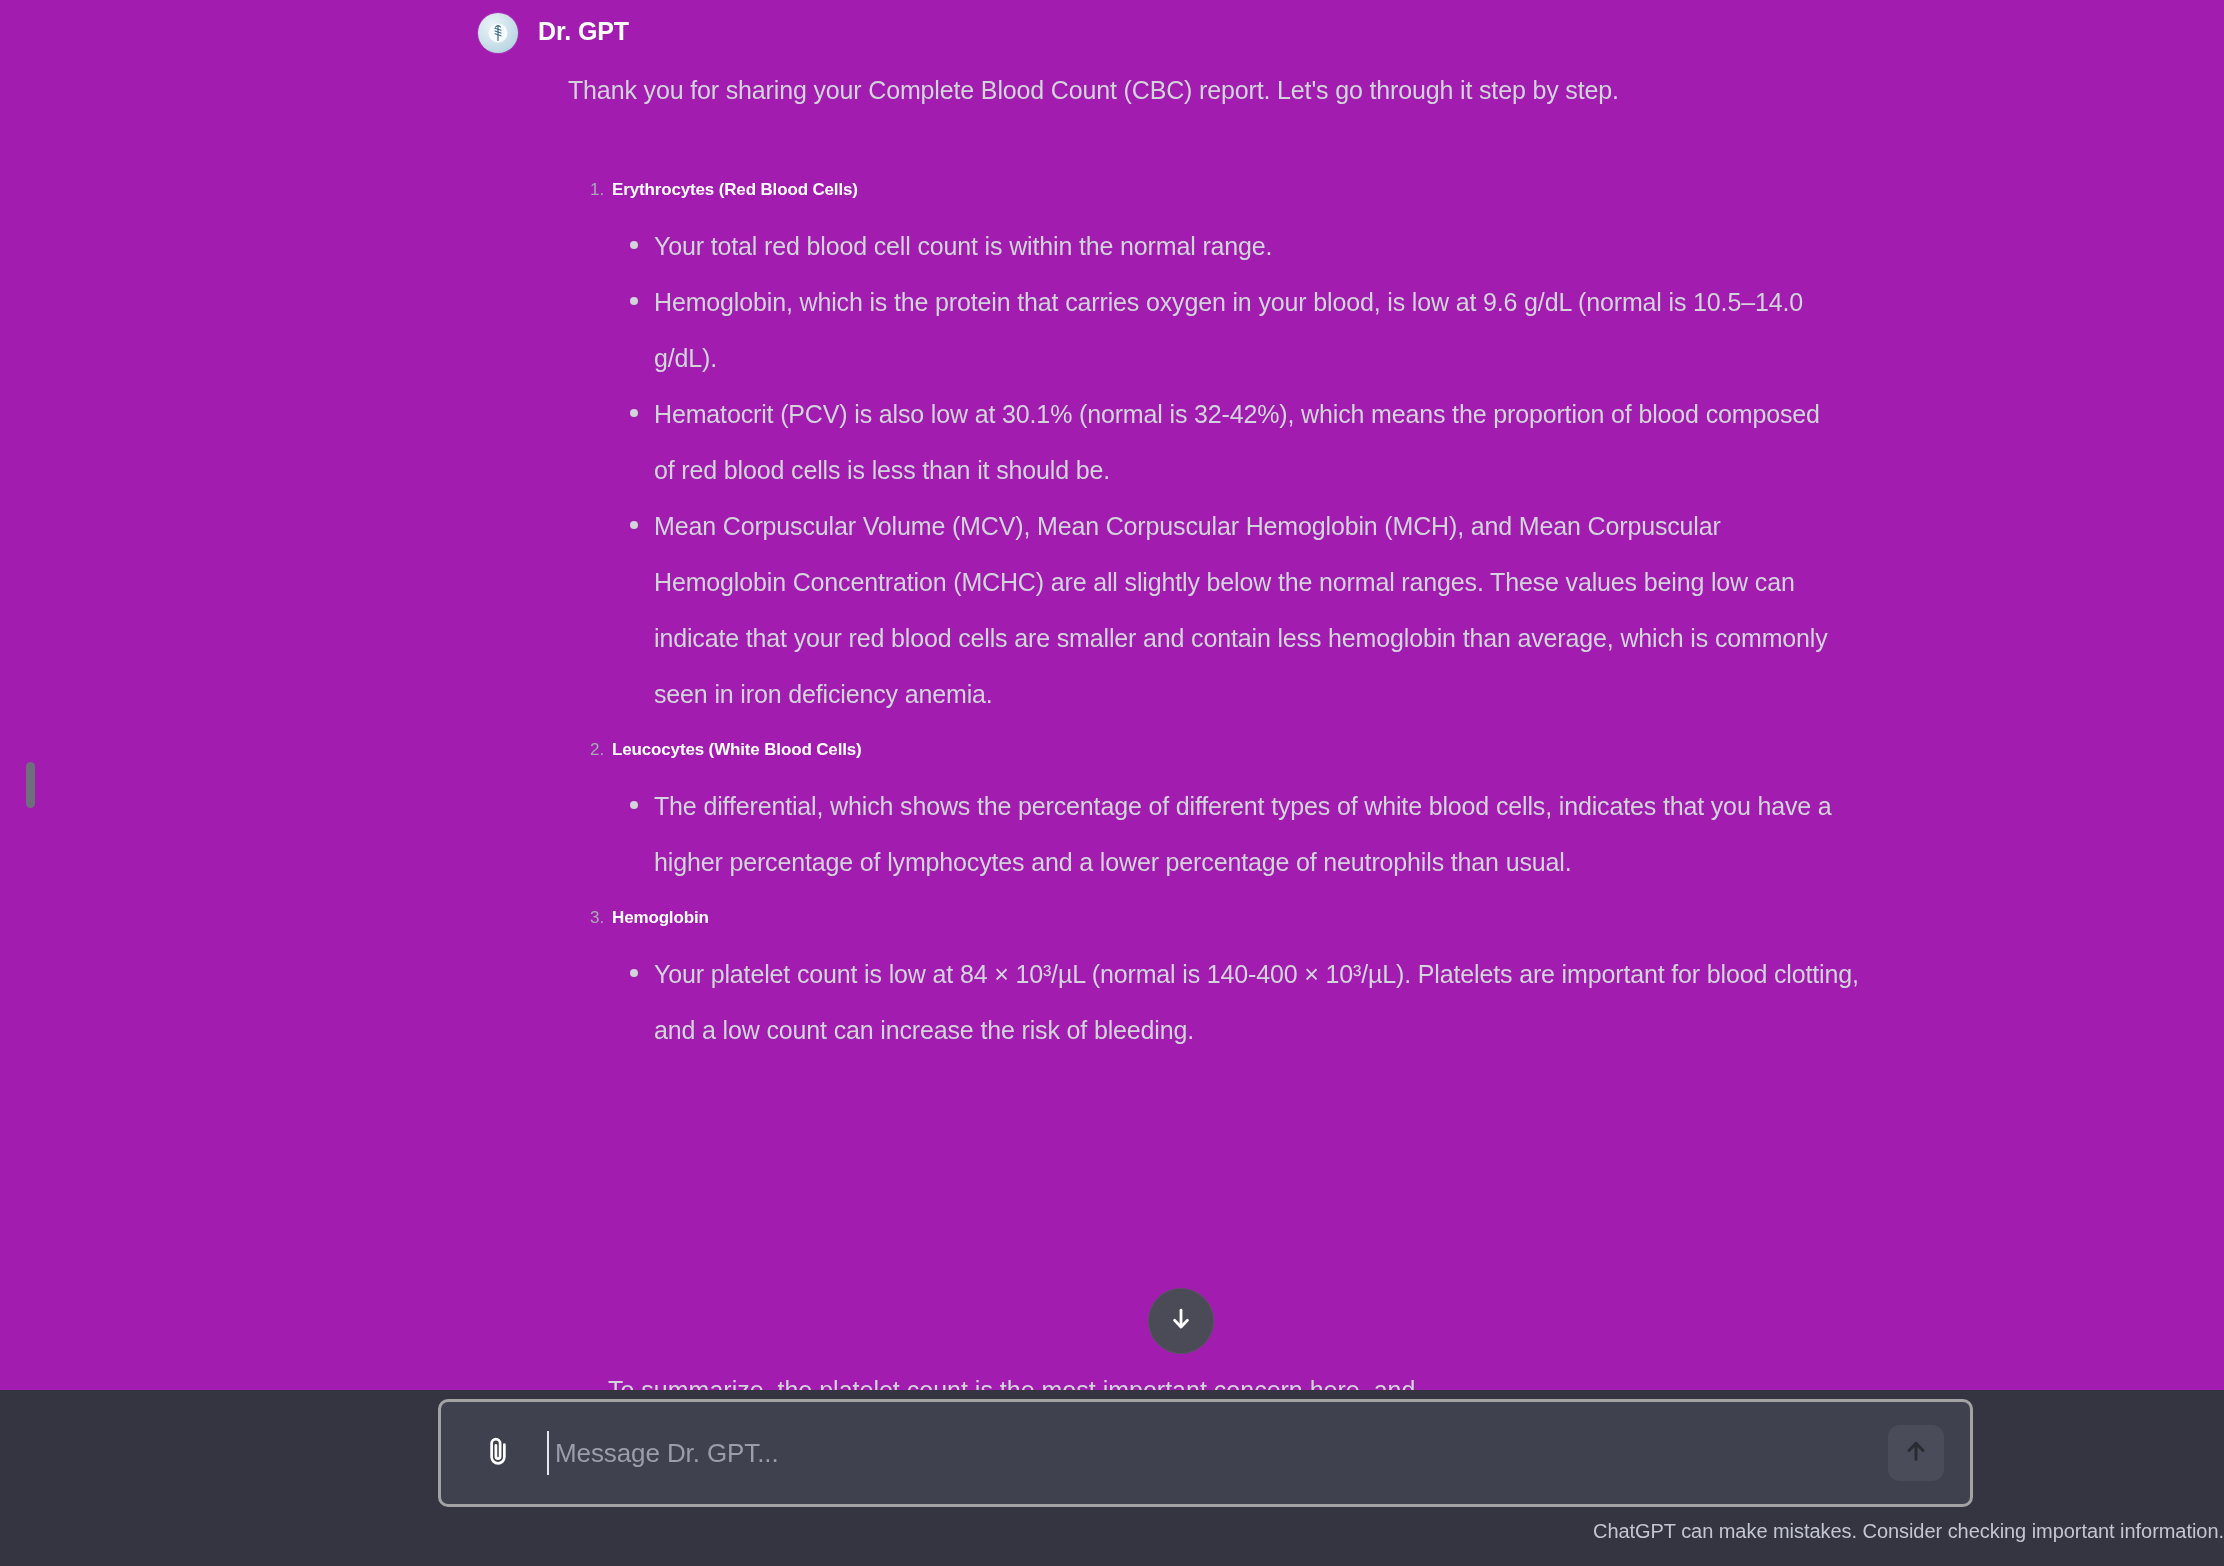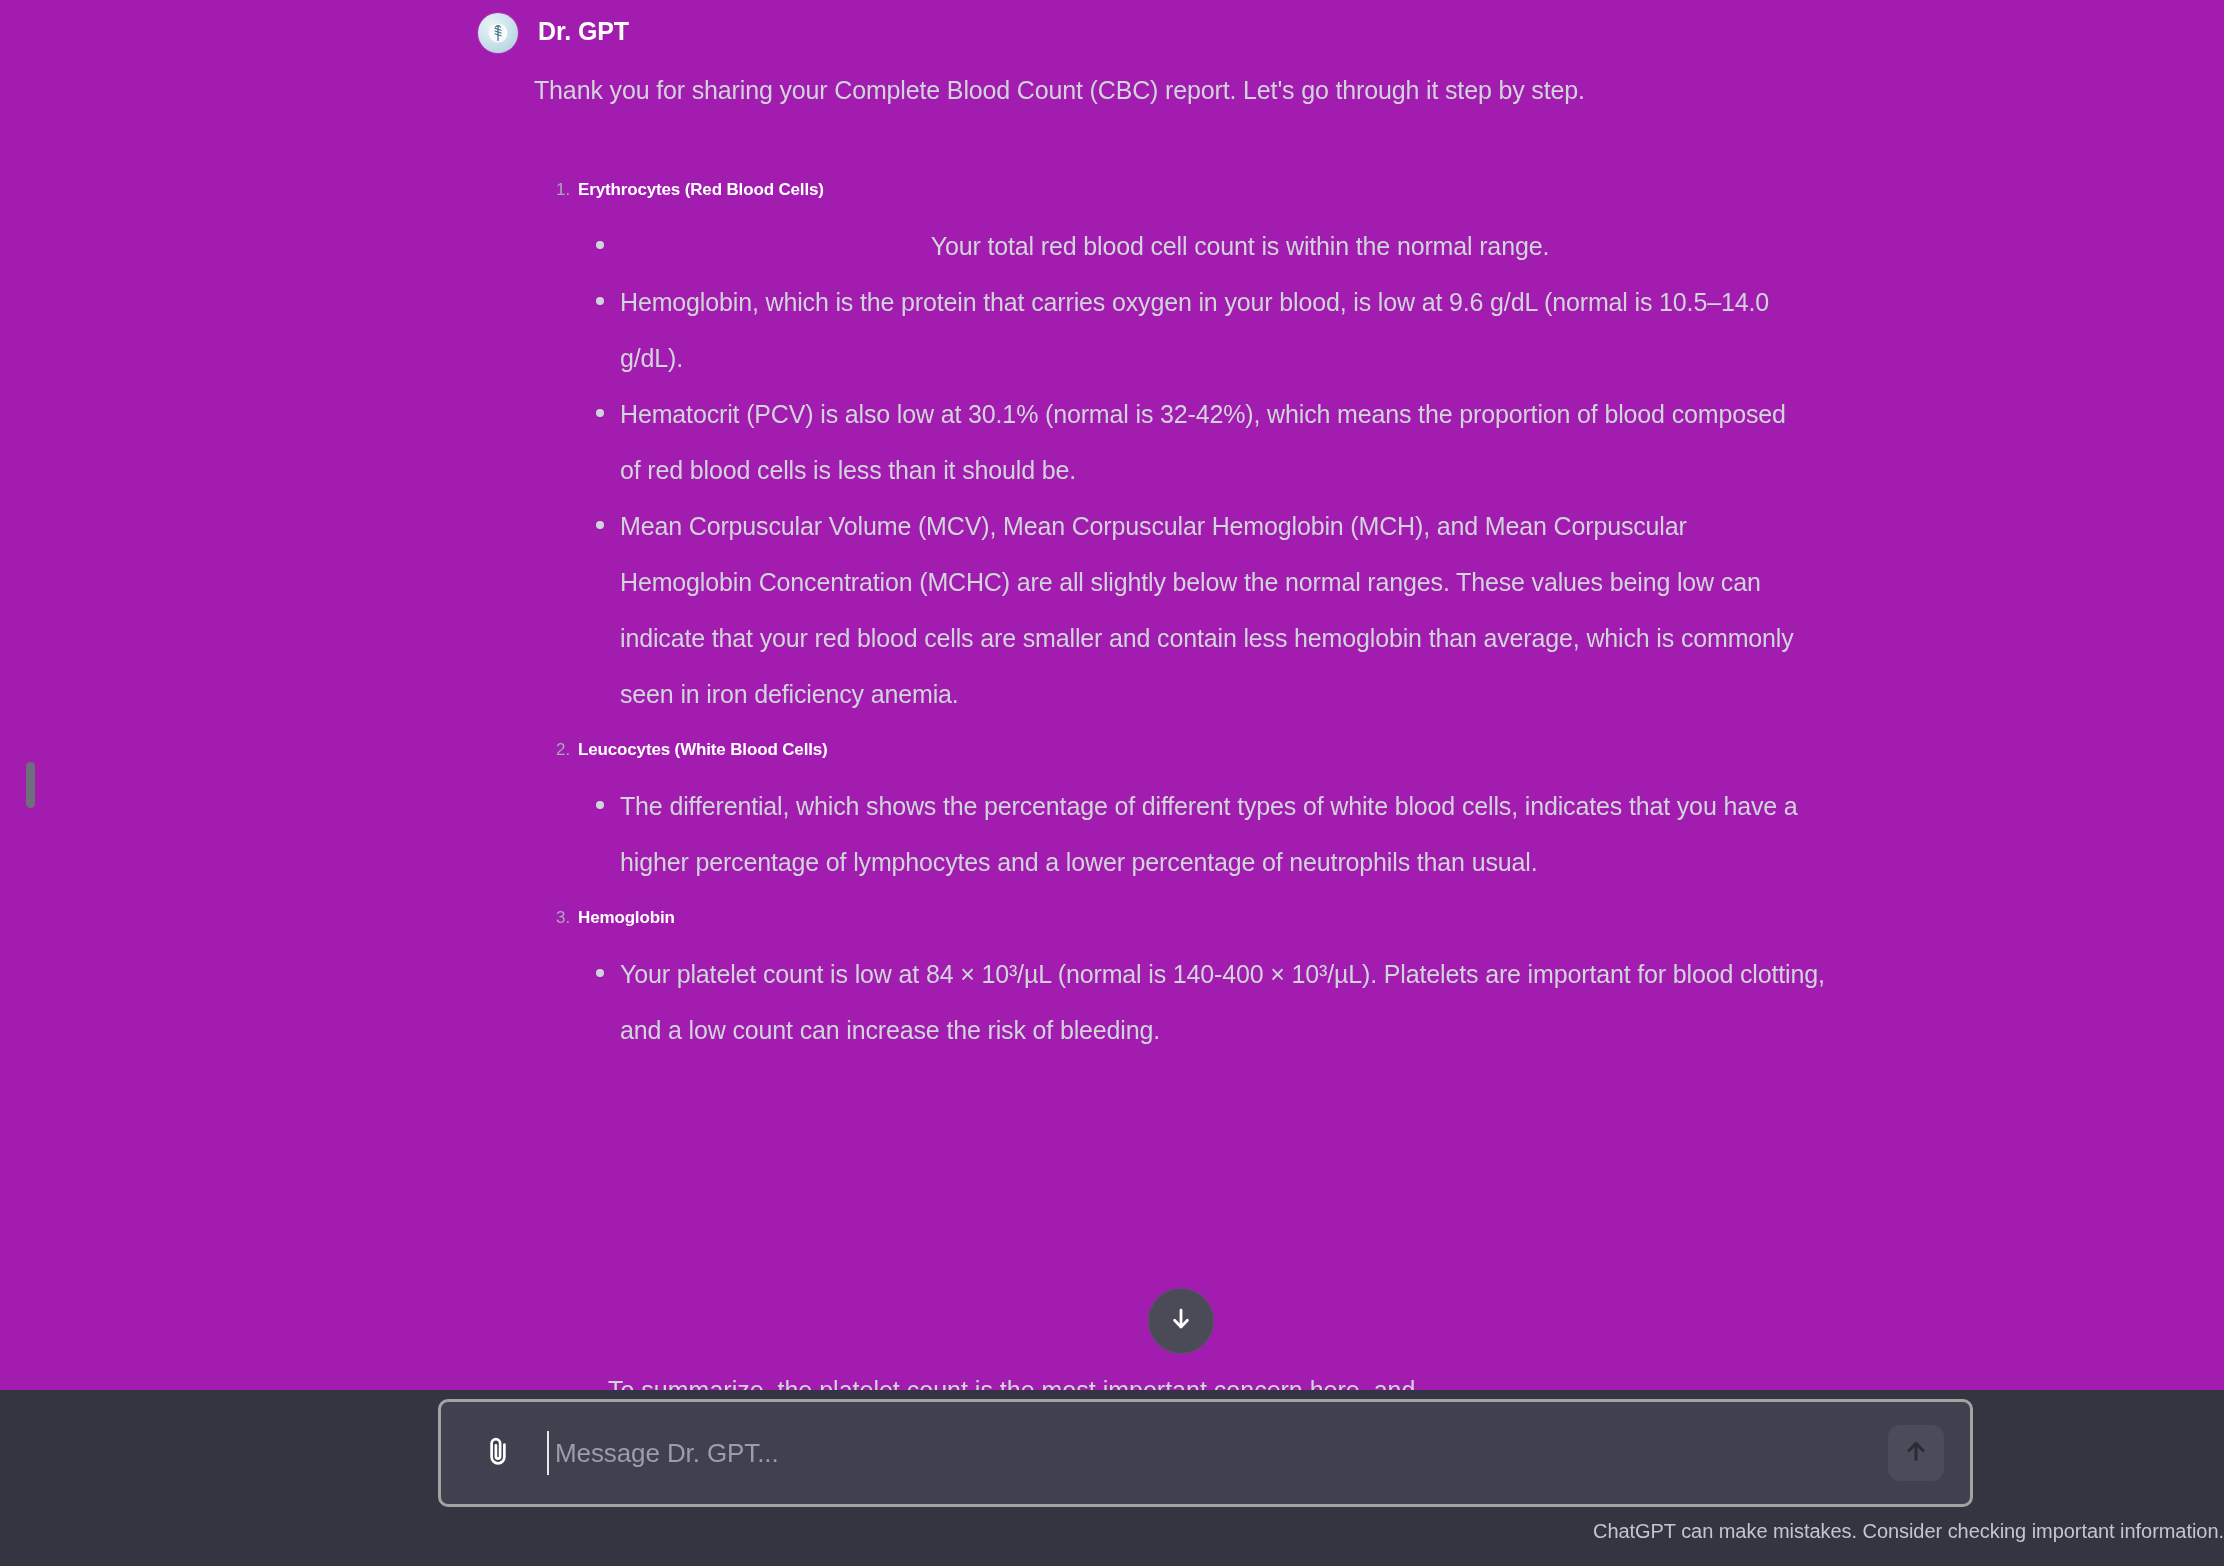--- a/index.html
+++ b/index.html
@@ -71,21 +71,21 @@
 
   .author {
     font-size: 25px;
     font-weight: bold;
     color: #ffffff;
     letter-spacing: -0.1px;
     line-height: 46px;
   }
 
   .msg-body {
-    margin-left: 56px;
+    margin-left: 90px;
     color: #d1d5db;
     font-size: 25px;
     line-height: 56px;
     letter-spacing: -0.15px;
   }
 
   .intro-para {
     margin: 8px 0 0 0;
     width: 1180px;
   }
@@ -133,21 +133,21 @@
   ul.bullets > li::before {
     content: "";
     position: absolute;
     left: -24px;
     top: 23px;
     width: 8px;
     height: 8px;
     border-radius: 50%;
     background: #d1d5db;
   }
-  .w-a { width: 1240px; text-align: center; }
+  .w-a { width: 1240px; }
   .w-b { width: 1175px; }
   .w-c { width: 1185px; }
   .w-d { width: 1205px; }
 
   
   .cutoff {
     position: absolute;
     left: 608px;
     top: 1362px;
     width: 1200px;

